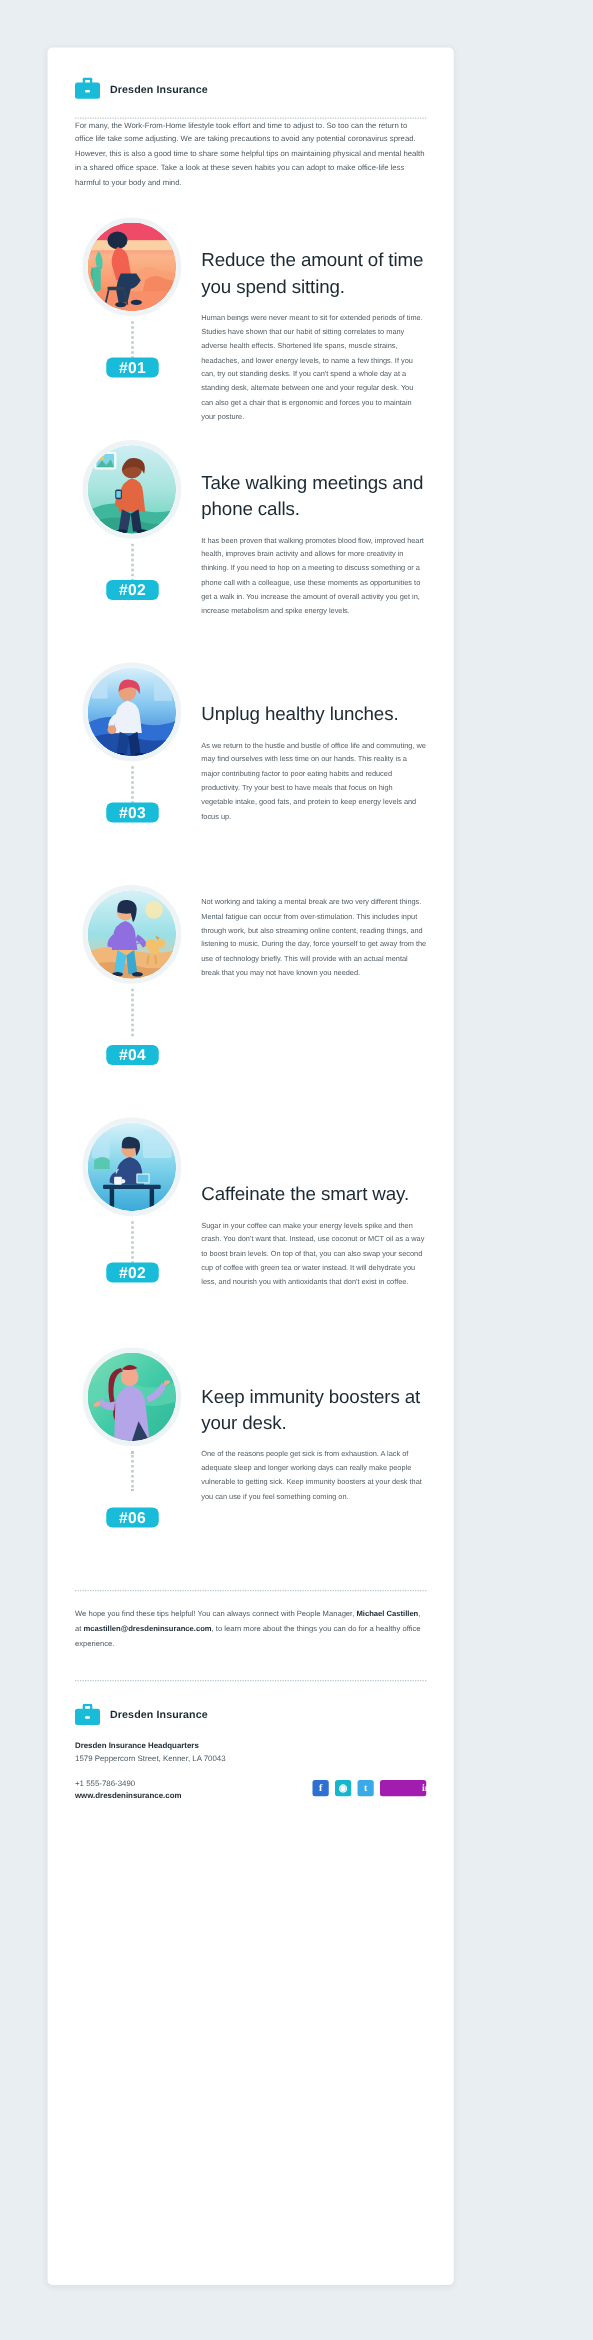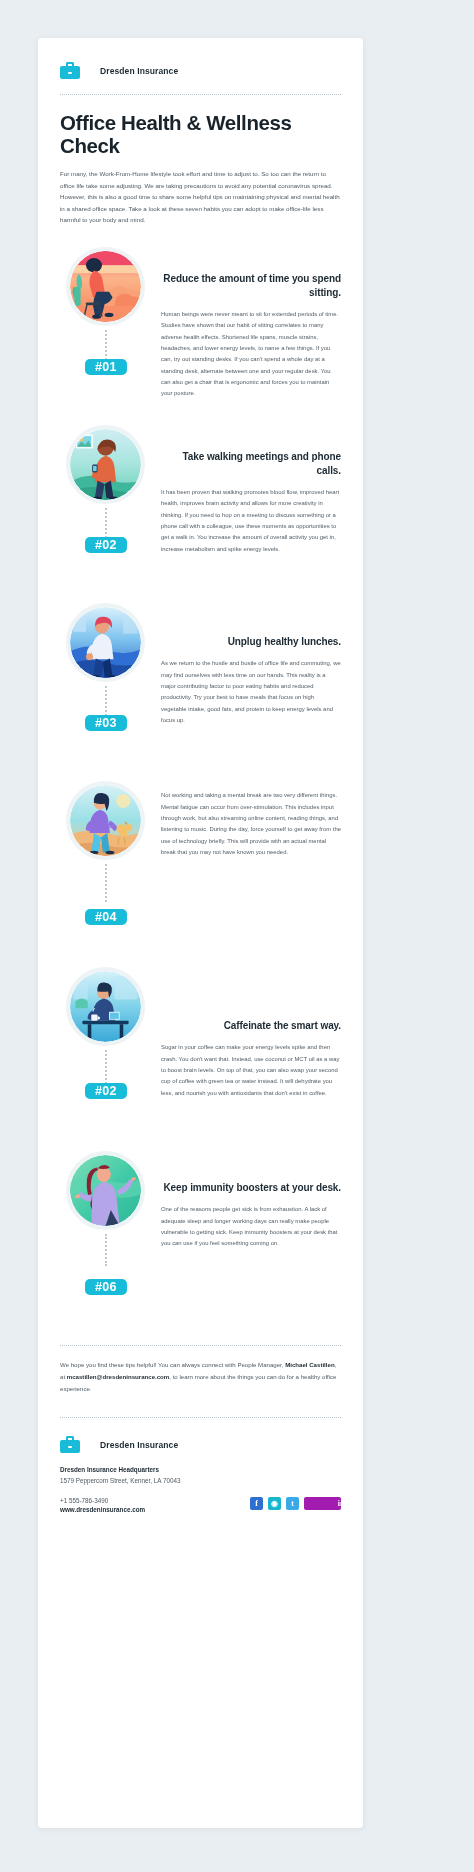--- a/index.html
+++ b/index.html
@@ -14,21 +14,21 @@
     left:38px; top:38px;
     width:325px; height:1790px;
     background:#ffffff;
     border-radius:4px;
     box-shadow:0 1px 6px rgba(0,0,0,.07);
     padding:0 0 0 0;
   }
   .inner { padding:20px 22px 0 22px; }
 
   
-  .brandrow { display:flex; align-items:center; gap:20px; padding:4px 0 0 0; }
+  .brandrow { display:flex; align-items:center; gap:8px; padding:4px 0 0 0; }
   .briefcase { width:20px; height:17px; position:relative; flex:none; }
   .briefcase .body {
     position:absolute; left:0; top:4px; width:20px; height:13px;
     background:#19bcd8; border-radius:2px;
   }
   .briefcase .handle {
     position:absolute; left:6px; top:0px; width:8px; height:5px;
     border:2px solid #19bcd8; border-bottom:none;
     border-radius:2px 2px 0 0;
   }
@@ -62,22 +62,22 @@
   }
   .badge {
     position:absolute; left:25px; width:42px; height:16px;
     background:#19bcd8; border-radius:5px;
     color:#ffffff; font-size:12.5px; font-weight:bold;
     display:flex; align-items:center; justify-content:center;
     letter-spacing:.3px;
   }
   .tipright { flex:1; padding-left:5px; }
   .tiphead {
-    font-size:10px; font-weight:bold; color:#1d2a33;
-    line-height:1.38; letter-spacing:-.1px;text-align:right;
+    font-size:15px; font-weight:normal; color:#1d2a33;
+    line-height:1.38; letter-spacing:-.1px;
   }
   .tipbody { font-size:5.9px; line-height:1.92; color:#515d66; margin-top:9px; }
 
   
   .closing-div { border-top:1px dotted #b9c6cc; margin:26px 0 0 0; }
   .closing { font-size:6.1px; line-height:1.95; color:#4d5a63; margin-top:13px; }
   .closing b { color:#1d2a33; }
 
   
   .footer-div { border-top:1px dotted #b9c6cc; margin:22px 0 0 0; }
@@ -105,21 +105,20 @@
       <span class="briefcase">
         <span class="handle"></span>
           <span class="body"></span>
           <span class="notch"></span>
       </span>
       <span class="brandname">Dresden Insurance</span>
     </div>
 
     <div class="divider"></div>
 
-    <div class="title">Office Health &amp; Wellness Check</div>
     <div class="intro">For many, the Work-From-Home lifestyle took effort and time to adjust to. So too can the return to office life take some adjusting. We are taking precautions to avoid any potential coronavirus spread. However, this is also a good time to share some helpful tips on maintaining physical and mental health in a shared office space. Take a look at these seven habits you can adopt to make office-life less harmful to your body and mind.</div>
 
     <div class="tips">
 
       <div class="tip" style="min-height:172px;">
         <div class="tipleft">
           <div class="circle">
             <svg class="art" viewBox="0 0 80 80">
               <defs>
                   <clipPath id="c1">

